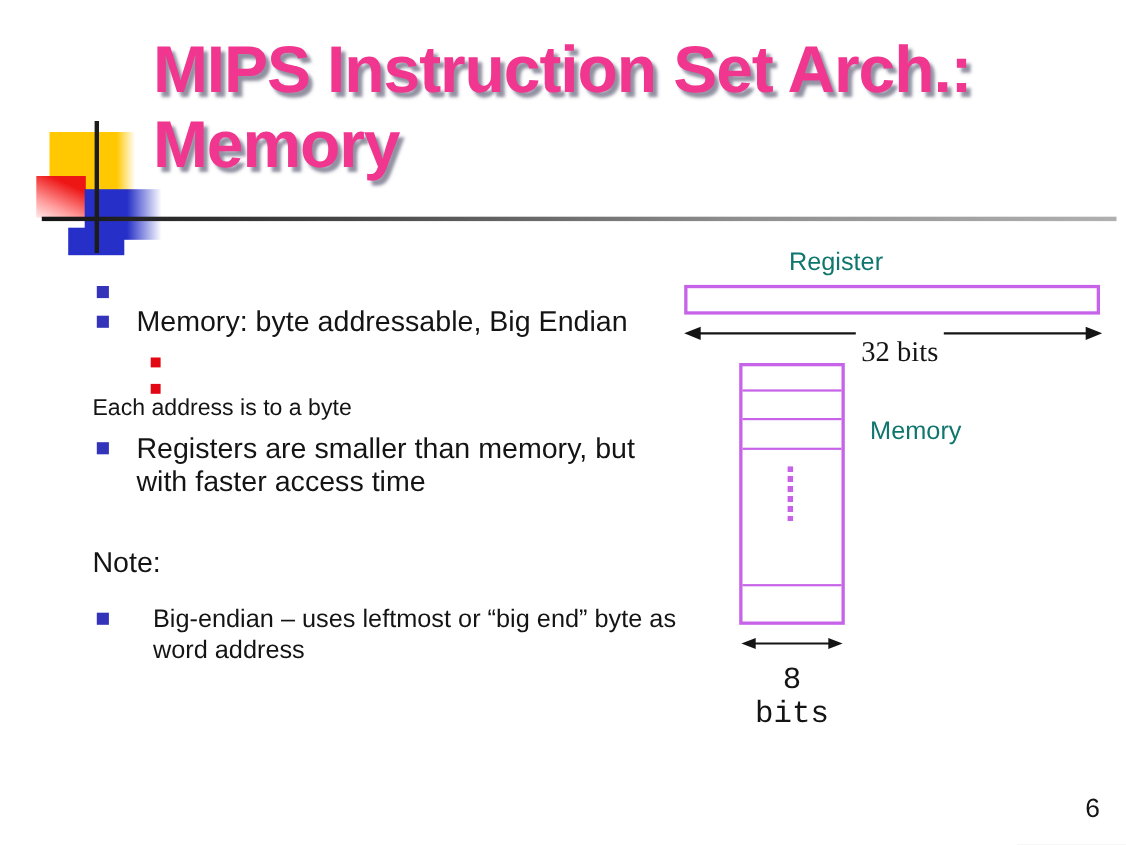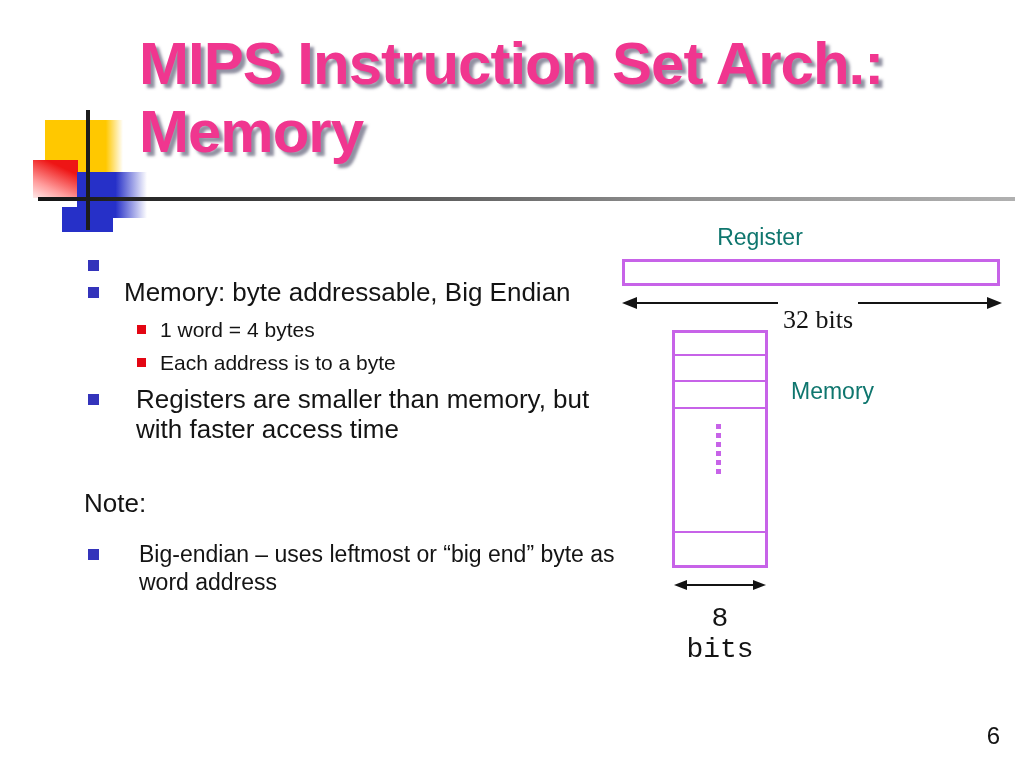--- a/index.html
+++ b/index.html
@@ -32,21 +32,21 @@
   
   .list { position:absolute; left:84px; top:250px; width:560px; color:#141414; }
   .item { display:flex; align-items:flex-start; }
   .b1 .txt { font-size:26px; line-height:30px; max-width:496px; }
   .b2 .txt { font-size:21px; line-height:26px; }
   .bn .txt { font-size:23px; line-height:28px; max-width:505px; }
   .sq1 { flex:none; width:11px; height:11px; background:#3434bb; margin:10px 25px 0 4px; }
   .sq2 { flex:none; width:9px; height:9px; background:#e30613; margin:8px 14px 0 53px; }
   .sqn { flex:none; width:11px; height:11px; background:#3434bb; margin:9px 25px 0 4px; }
   .note-head { font-size:26px; line-height:30px; margin-top:44px; }
-  .mt6 { margin-top:6px; } .mt7 { margin-top:7px; } .mt8 { margin-top:8px;gap:12px; }
+  .mt6 { margin-top:6px; } .mt7 { margin-top:7px;flex-direction:column; } .mt8 { margin-top:8px; }
   .mt10 { margin-top:10px; } .mt5 { margin-top:22px;justify-content:space-between; }
 
   
   .dlabel { position:absolute; color:#0f766e; font-size:23px; }
   .lbl-register { left:700px; top:224px; width:120px; text-align:center; }
   .lbl-memory { left:791px; top:378px; }
   .serif-label { position:absolute; color:#141414; font-family:Liberation Mono, monospace; font-size:28px; }
   .lbl-8bits { left:672px; top:603px; width:96px; text-align:center; }
   .reg-rect { position:absolute; left:622px; top:259px; width:378px; height:27px;
     border:3px solid #c763e8; background:#ffffff; box-sizing:border-box; }
@@ -84,21 +84,20 @@
   <div class="list">
     <div class="item b1">
       <div class="sq1"></div>
     </div>
     <div class="item b1 mt6">
       <div class="sq1"></div>
       <div class="txt">Memory: byte addressable, Big Endian</div>
     </div>
     <div class="item b2 mt10">
       <div class="sq2"></div>
-      <div class="txt">1 word = 4 bytes</div>
     </div>
     <div class="item b2 mt7">
       <div class="sq2"></div>
       <div class="txt">Each address is to a byte</div>
     </div>
     <div class="item b1 mt8">
       <div class="sq1"></div>
       <div class="txt">Registers are smaller than memory, but with faster access time</div>
     </div>
 

